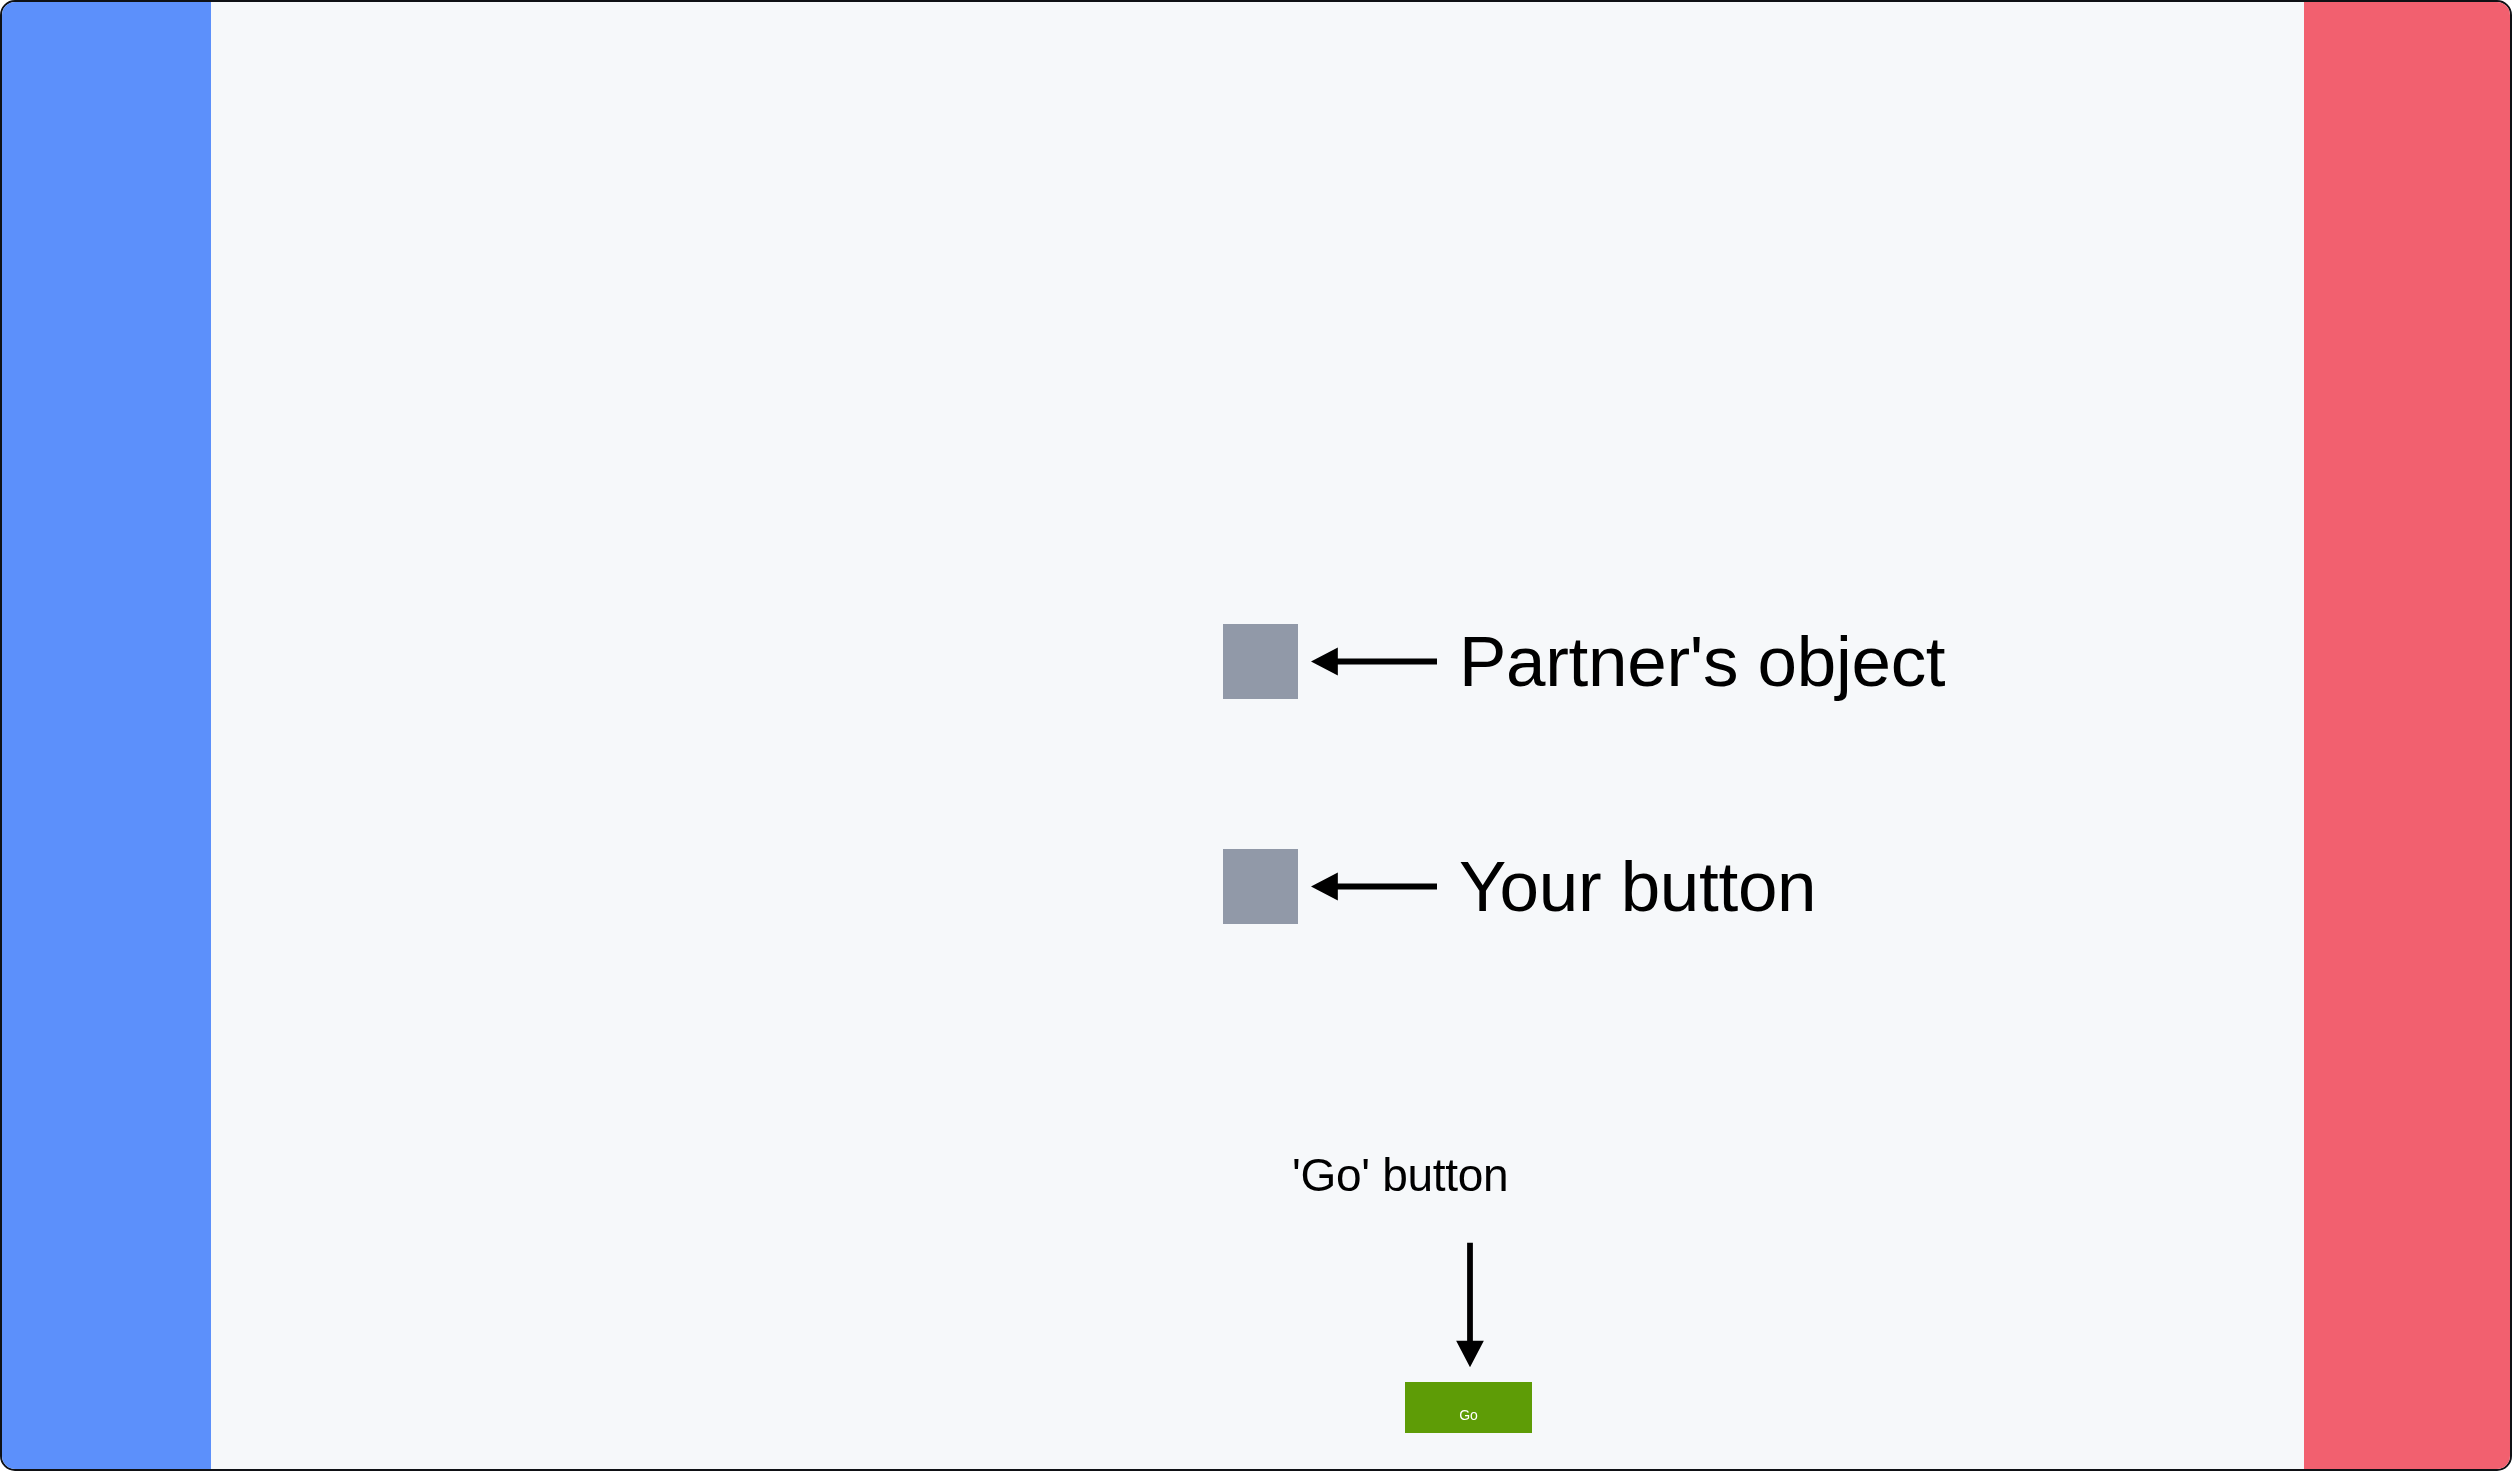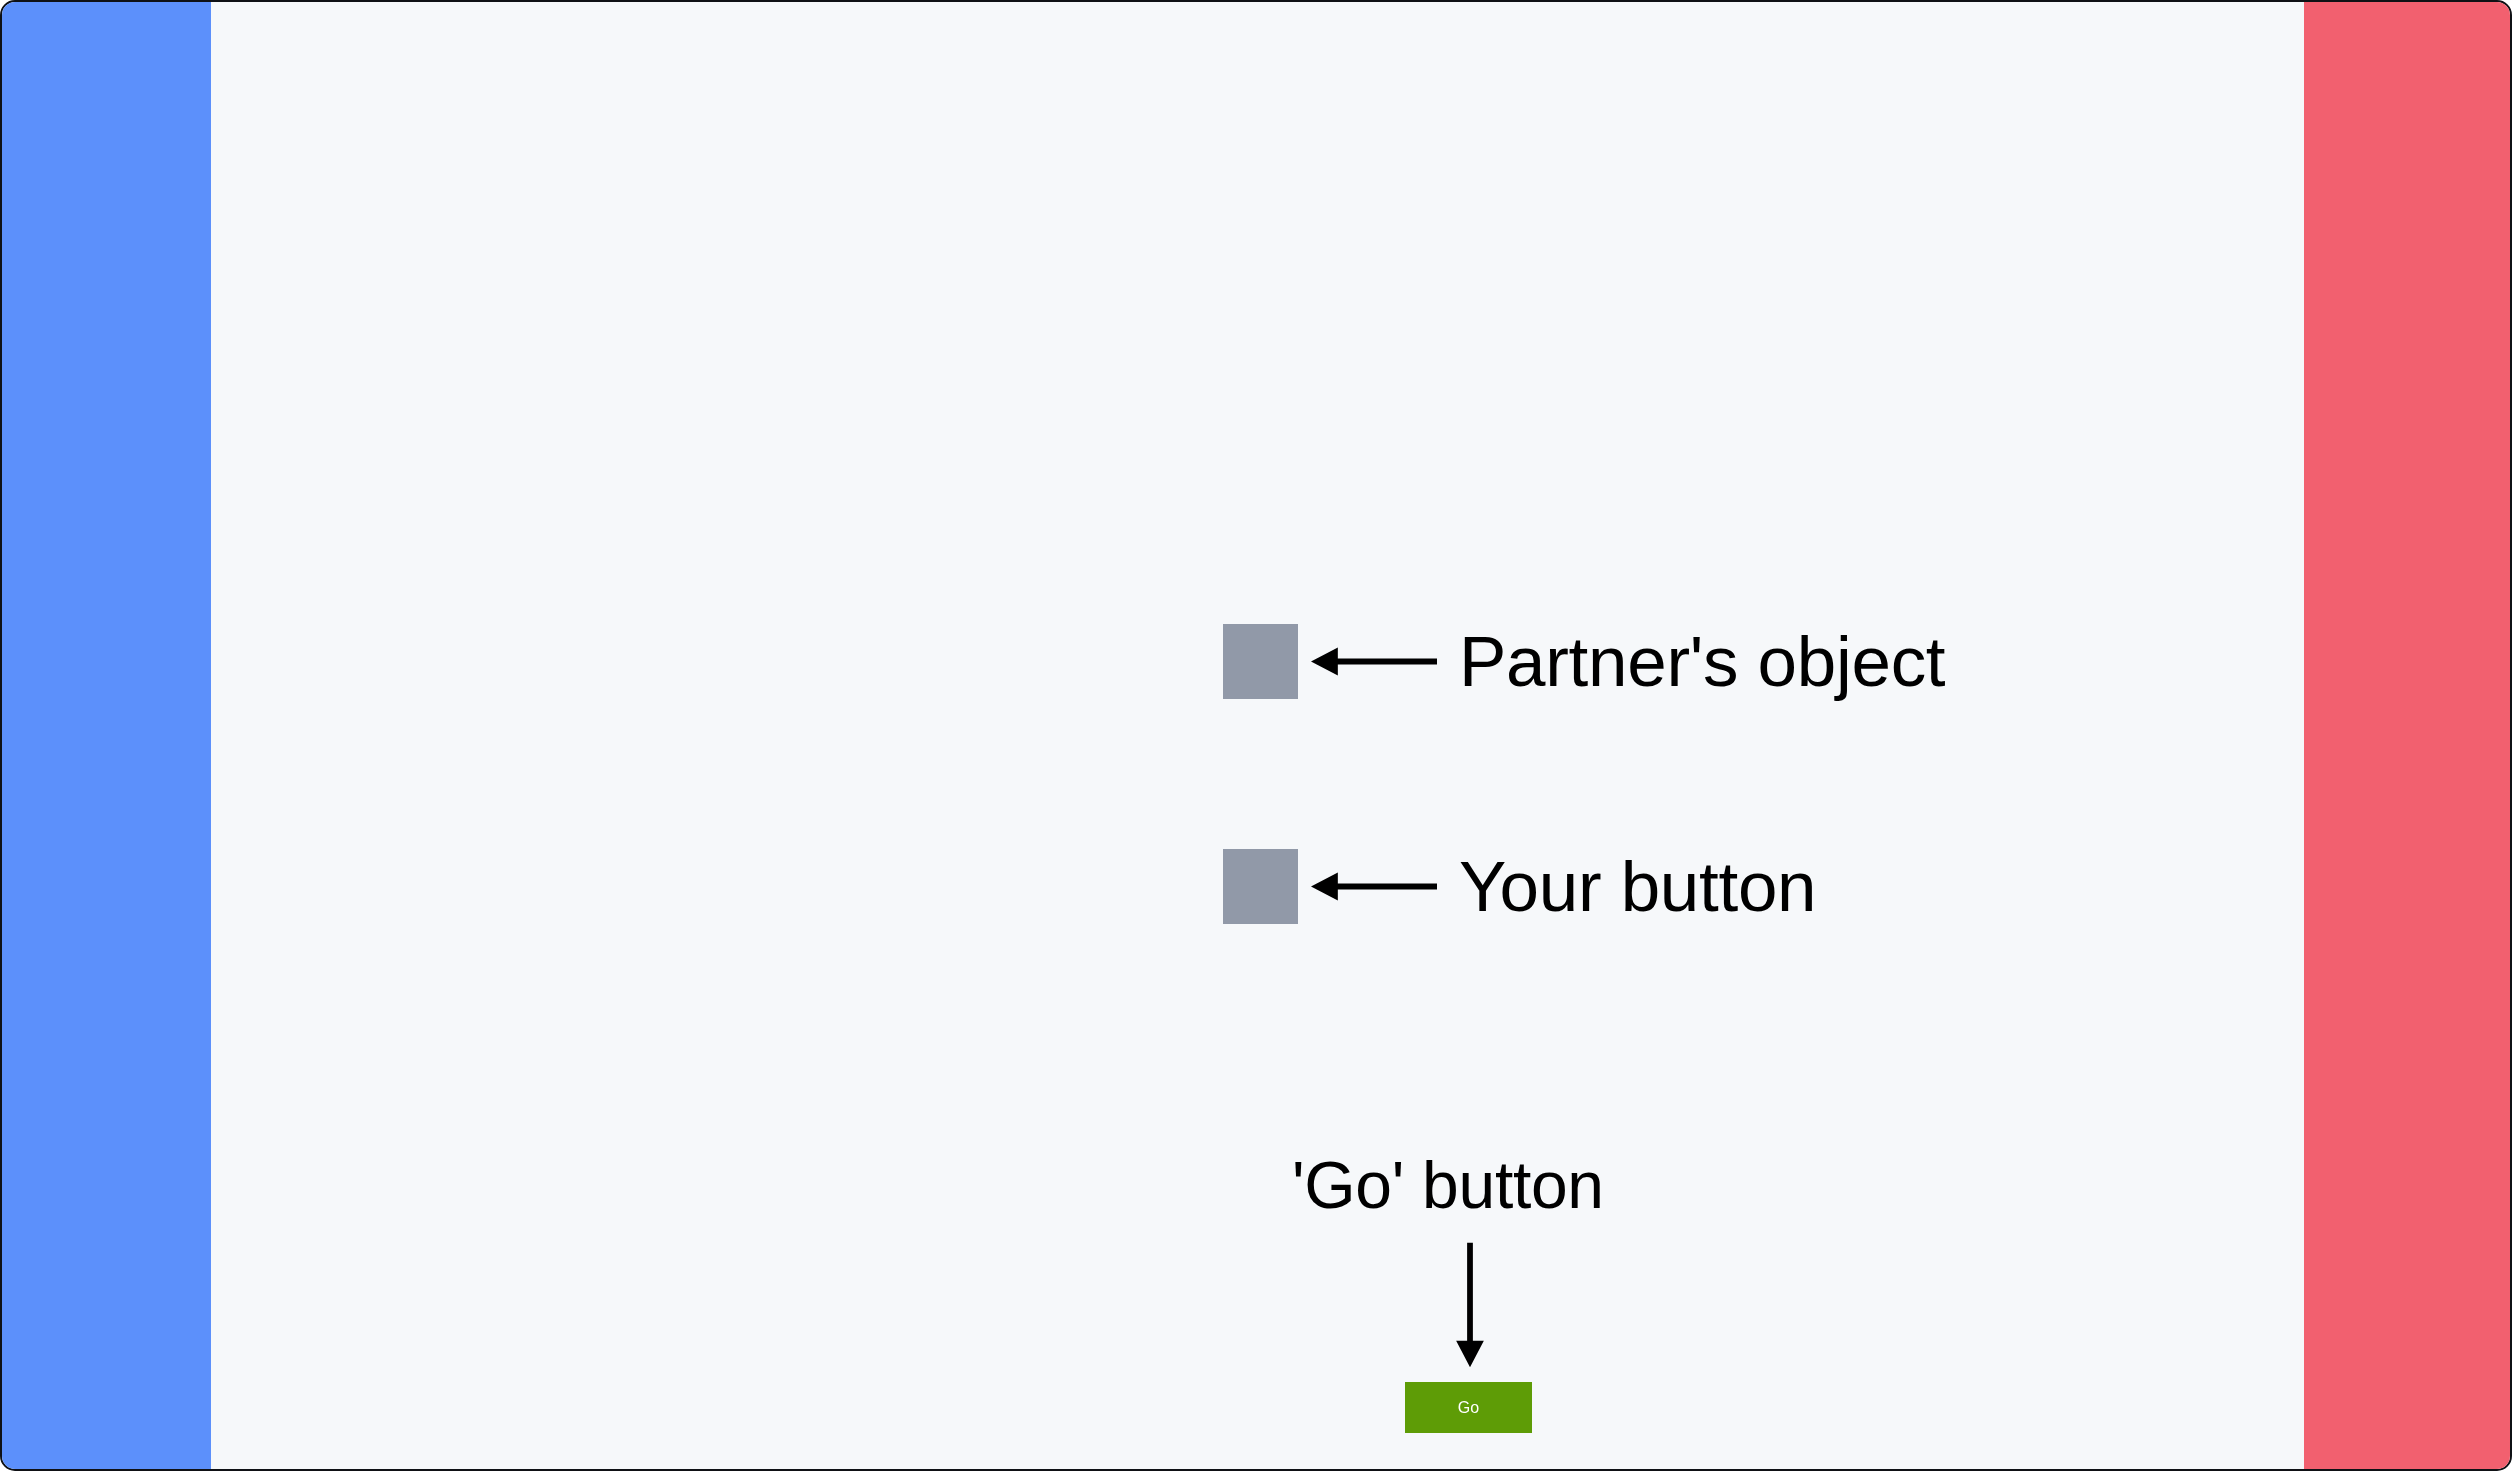--- a/index.html
+++ b/index.html
@@ -87,21 +87,21 @@
     color: #000000;
     white-space: nowrap;
     letter-spacing: -0.3px;
   }
 
   
   #go-callout-label {
     position: absolute;
     left: 1081px;
     top: 1150px;
-    font-size: 66px;
+    font-size: 46px;
     line-height: 1;
     color: #000000;
     white-space: nowrap;
     letter-spacing: -0.3px;
   }
 
   #go-arrow-down {
     position: absolute;
     left: 1244px;
     top: 1240px;
@@ -111,24 +111,24 @@
   }
 
   #go-button {
     position: absolute;
     left: 1194px;
     top: 1380px;
     width: 127px;
     height: 51px;
     background: #5e9c06;
     border: 0;
-    padding: 0;
+    padding: 8px;
     color: #ffffff;
     font-family: "Liberation Sans", sans-serif;
-    font-size: 16px;
+    font-size: 14px;
     line-height: 51px;
     text-align: center;
     cursor: pointer;
     border-radius: 0;
   }
 </style>
 </head>
 <body>
 
 <div id="app-frame">

